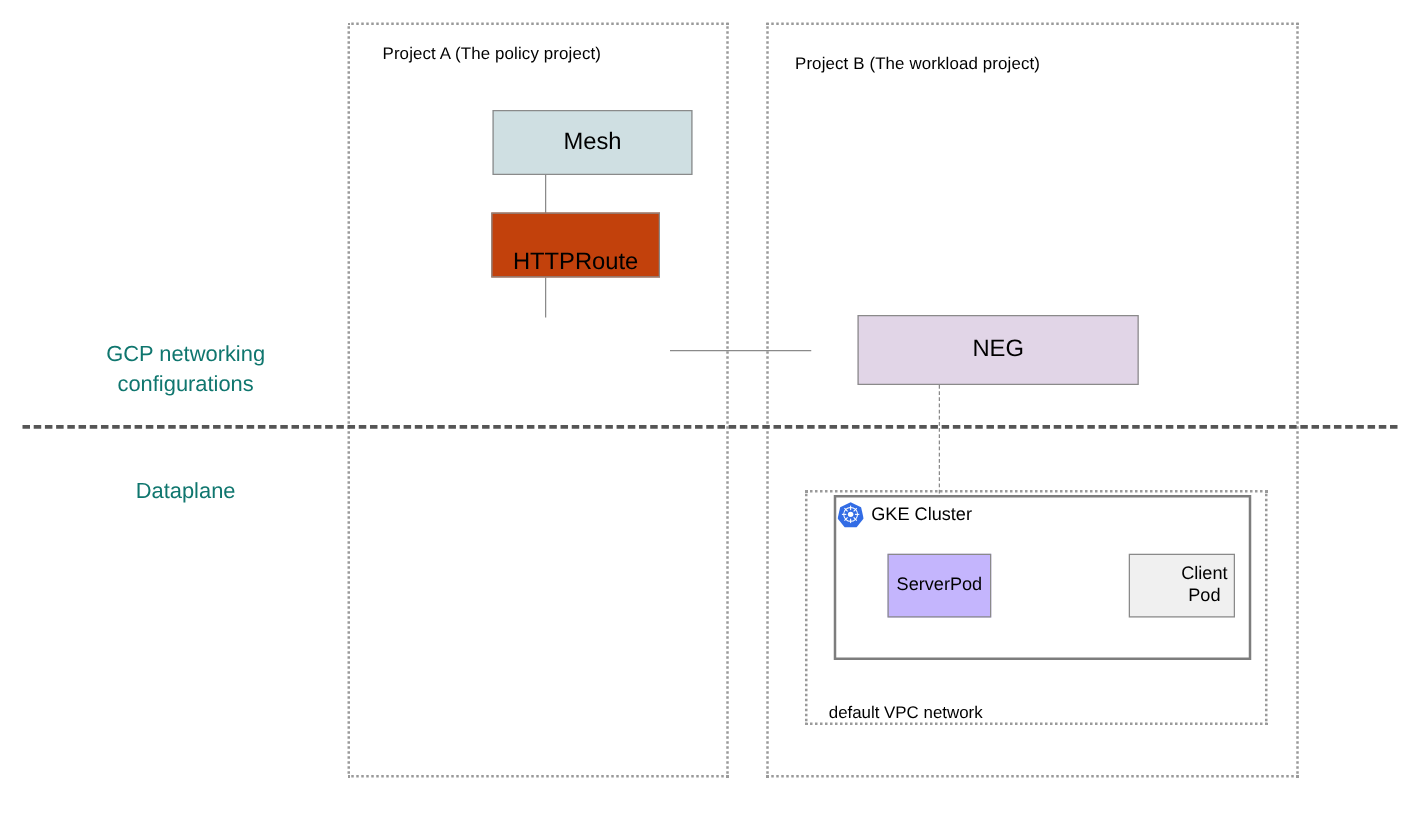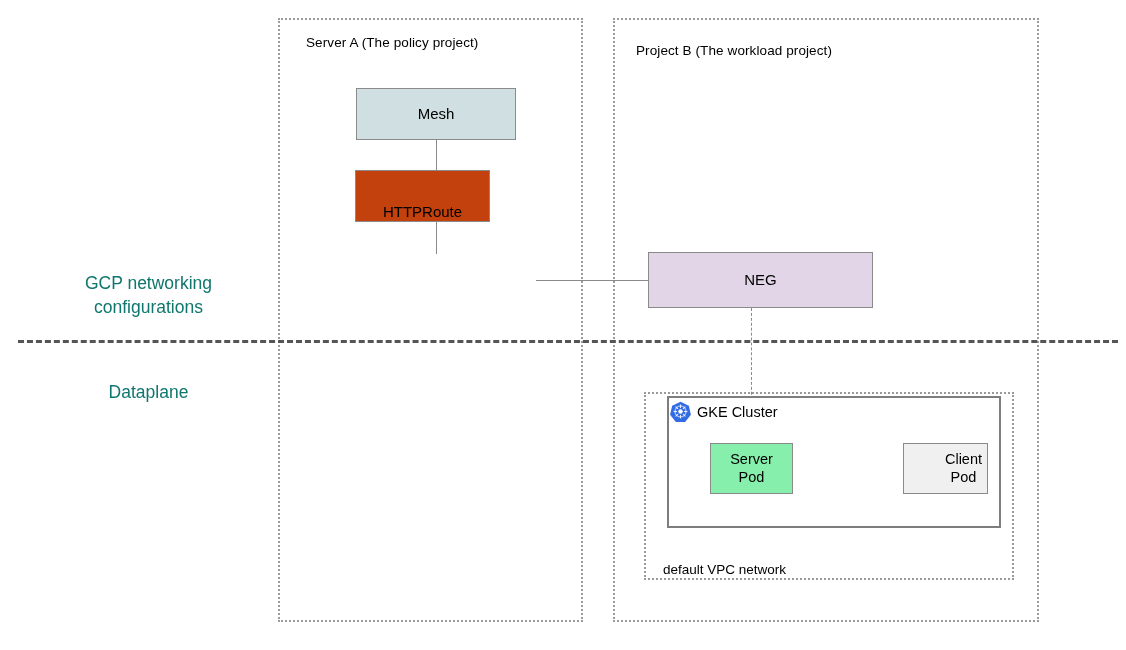--- a/index.html
+++ b/index.html
@@ -32,21 +32,21 @@
     position:absolute;
     box-sizing:border-box;
     border:1.6px solid #8a8a8a;
     display:flex;
     align-items:center;
     justify-content:center;
     text-align:center;
     line-height:1.18;
     color:#000;
   }
-  .node.big{font-size:15px;}
+  .node.big{font-size:19px;margin-left:38px;}
   .node.pod{font-size:14.5px;}
 
   
   .conn-v{
     position:absolute;
     width:0;
     border-left:1.6px solid #8a8a8a;
   }
   .conn-h{
     position:absolute;
@@ -104,21 +104,21 @@
   }
   .cluster-title{font-size:14.5px;color:#000;}
   .k8s-icon{display:block;width:21px;height:21px;}
 </style>
 </head>
 <body>
 
 <div id="stage">
 
   <div class="project" style="left:278px;top:18px;width:305px;height:604px;"></div>
-  <div class="project-label" style="left:306px;top:35px;">Server A (The policy project)</div>
+  <div class="project-label" style="left:306px;top:35px;">Project A (The policy project)</div>
 
   <div class="project" style="left:613px;top:18px;width:426px;height:604px;"></div>
   <div class="project-label" style="left:636px;top:43px;">Project B (The workload project)</div>
 
   <div class="conn-v" style="left:436px;top:140px;height:31px;"></div>
 
   <div class="conn-v" style="left:436px;top:222px;height:32px;"></div>
 
   <div class="conn-h" style="left:536px;top:280px;width:113px;"></div>
 
@@ -167,21 +167,21 @@
           <rect x="21.1" y="29.2" width="1.8" height="7.4" transform="rotate(45 22 22)"></rect>
           <rect x="7.4" y="21.1" width="7.4" height="1.8" transform="rotate(45 22 22)"></rect>
           <rect x="29.2" y="21.1" width="7.4" height="1.8" transform="rotate(45 22 22)"></rect>
         </g>
         <circle cx="22" cy="22" r="11.6" fill="none" stroke="#ffffff" stroke-width="1.7"></circle>
       </svg>
     </span>
     <span class="cluster-title">GKE Cluster</span>
   </div>
 
-  <div class="node pod" style="left:710px;top:443px;width:83px;height:51px;background:#86efac;flex-direction:column;">
+  <div class="node pod" style="left:710px;top:443px;width:83px;height:51px;background:#c4b5fd;flex-direction:row;">
     <span>Server</span>
     <span>Pod</span>
   </div>
 
   <div class="node pod" style="left:903px;top:443px;width:85px;height:51px;background:#f0f0f0;flex-direction:column;padding-left:36px;">
     <span>Client</span>
     <span>Pod</span>
   </div>
 
 </div>

